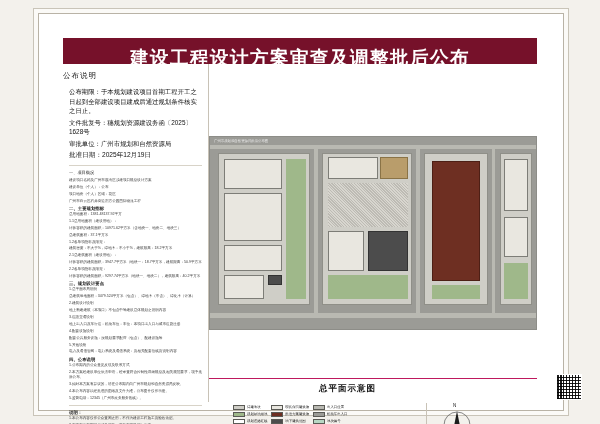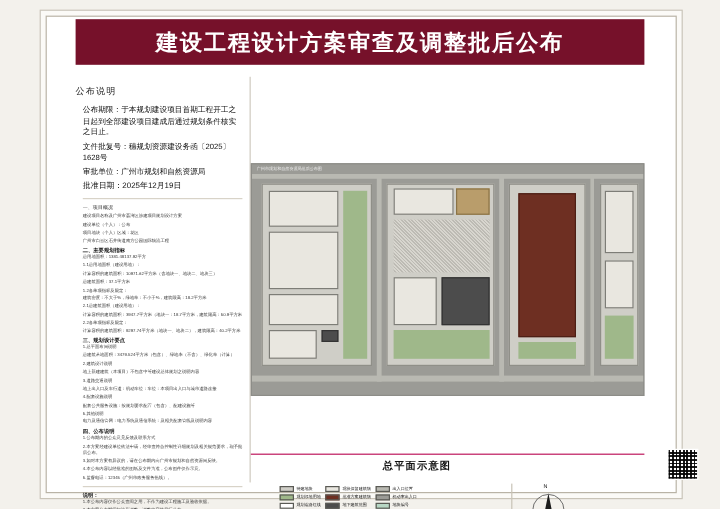--- a/index.html
+++ b/index.html
@@ -2,21 +2,21 @@
 <html><head>
 <meta charset="utf-8">
 <style>
   html,body{margin:0;padding:0;background:#f1efe9;}
   body{width:600px;height:424px;font-family:"Liberation Sans",sans-serif;overflow:hidden;}
   .sheet{position:absolute;left:0;top:0;width:600px;height:424px;background:#f3f1ec;}
   .outer-frame{position:absolute;left:33px;top:8px;width:534px;height:406px;border:1px solid #c9c4b8;background:#fbfaf7;}
   .inner-frame{position:absolute;left:38px;top:13px;width:524px;height:396px;border:1px solid #b9b3a6;background:#ffffff;}
 
   
-  .title-banner{position:absolute;left:63px;top:16px;width:474px;height:38px;background:#76112a;display:flex;align-items:center;justify-content:center;}
+  .title-banner{position:absolute;left:63px;top:38px;width:474px;height:38px;background:#76112a;display:flex;align-items:center;justify-content:center;}
   .title-banner span{color:#ffffff;font-size:18.5px;font-weight:bold;letter-spacing:1.5px;}
 
   
   .left-col{position:absolute;left:63px;top:64px;width:146px;height:338px;border-right:1px solid #c8c2b6;box-sizing:border-box;background:#ffffff;}
   .lc-title{text-align:left;font-size:7.5px;color:#222;padding:7px 0 6px 0;letter-spacing:1px;}
   .lc-block{padding:0 6px;}
   .lc-strong{font-size:6.4px;line-height:1.5;color:#111;margin:0 0 2px 0;}
   .lc-date{font-size:6.6px;color:#111;margin:0 0 5px 0;}
   .lc-hr{height:1px;background:#d8d3c8;margin:4px 0 4px 0;}
   .lc-small{font-size:4.2px;line-height:1.5;color:#2b2b2b;margin:0 0 2px 0;text-align:justify;}

